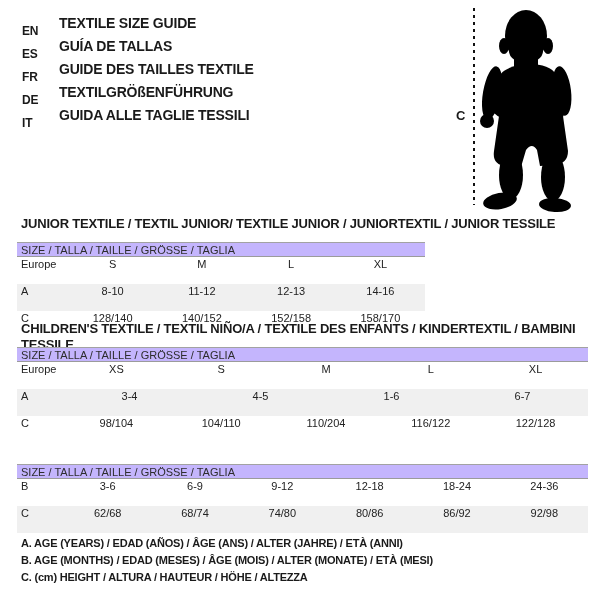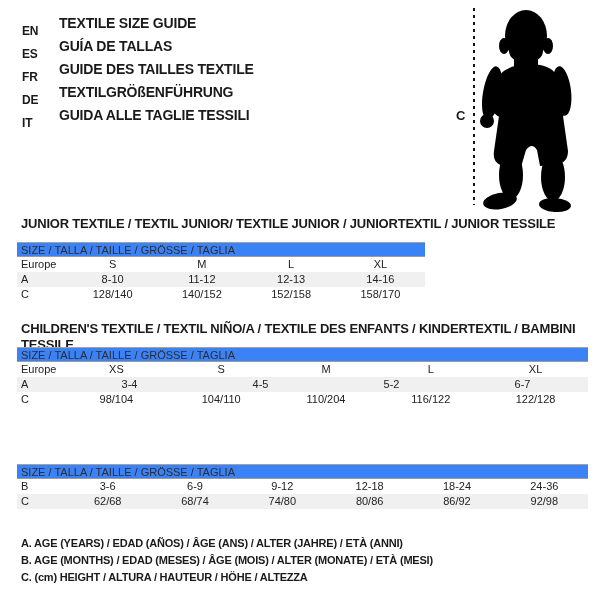--- a/index.html
+++ b/index.html
@@ -18,25 +18,25 @@
   .figure { position:absolute; left:450px; top:3px; width:148px; height:212px; }
   .figure svg { position:absolute; left:0; top:0; }
   .c-label { position:absolute; left:6px; top:105px; font-size:13px; font-weight:700; }
 
   
   .sec-title { position:absolute; left:21px; font-size:13px; font-weight:700; letter-spacing:-0.2px; line-height:16px; }
 
   
   .tbl { position:absolute; font-size:11px; }
   .tbl-head {
-    height:15px; line-height:14px; background:#3b82f6; color:#2d2d2d;
+    height:15px; line-height:14px; background:#c4b5fd; color:#2d2d2d;
     padding-left:4px; border-top:1px solid #a2a2a2; border-bottom:1px solid #9b9b9b;
     font-size:11px;
   }
-  .trow { display:flex; height:15px; line-height:15px; }
+  .trow { display:flex; height:27px; line-height:15px; }
   .trow.alt { background:#f0f0f0; }
   .tc { flex:1; text-align:center; color:#222; }
   .tc.lab { flex:none; text-align:left; padding-left:4px; color:#222; }
   .t-junior .tc.lab { width:51px; }
   .t-children .tc.lab, .t-babies .tc.lab { width:47px; }
 
   
   .footnotes { position:absolute; left:21px; top:535px; }
   .fnote { font-size:11px; font-weight:700; letter-spacing:-0.2px; line-height:17px; }
 </style>
@@ -133,21 +133,21 @@
       <span class="tc">XS</span>
       <span class="tc">S</span>
       <span class="tc">M</span>
       <span class="tc">L</span>
       <span class="tc">XL</span>
     </div>
     <div class="trow alt">
       <span class="tc lab">A</span>
       <span class="tc">3-4</span>
       <span class="tc">4-5</span>
-      <span class="tc">5-2</span>
+      <span class="tc">1-6</span>
       <span class="tc">6-7</span>
     </div>
     <div class="trow">
       <span class="tc lab">C</span>
       <span class="tc">98/104</span>
       <span class="tc">104/110</span>
       <span class="tc">110/204</span>
       <span class="tc">116/122</span>
       <span class="tc">122/128</span>
     </div>

